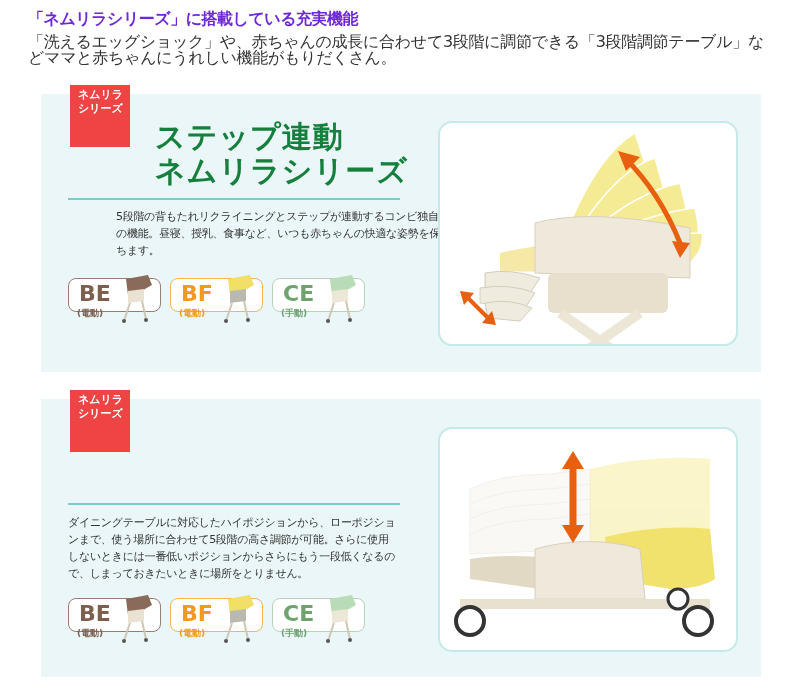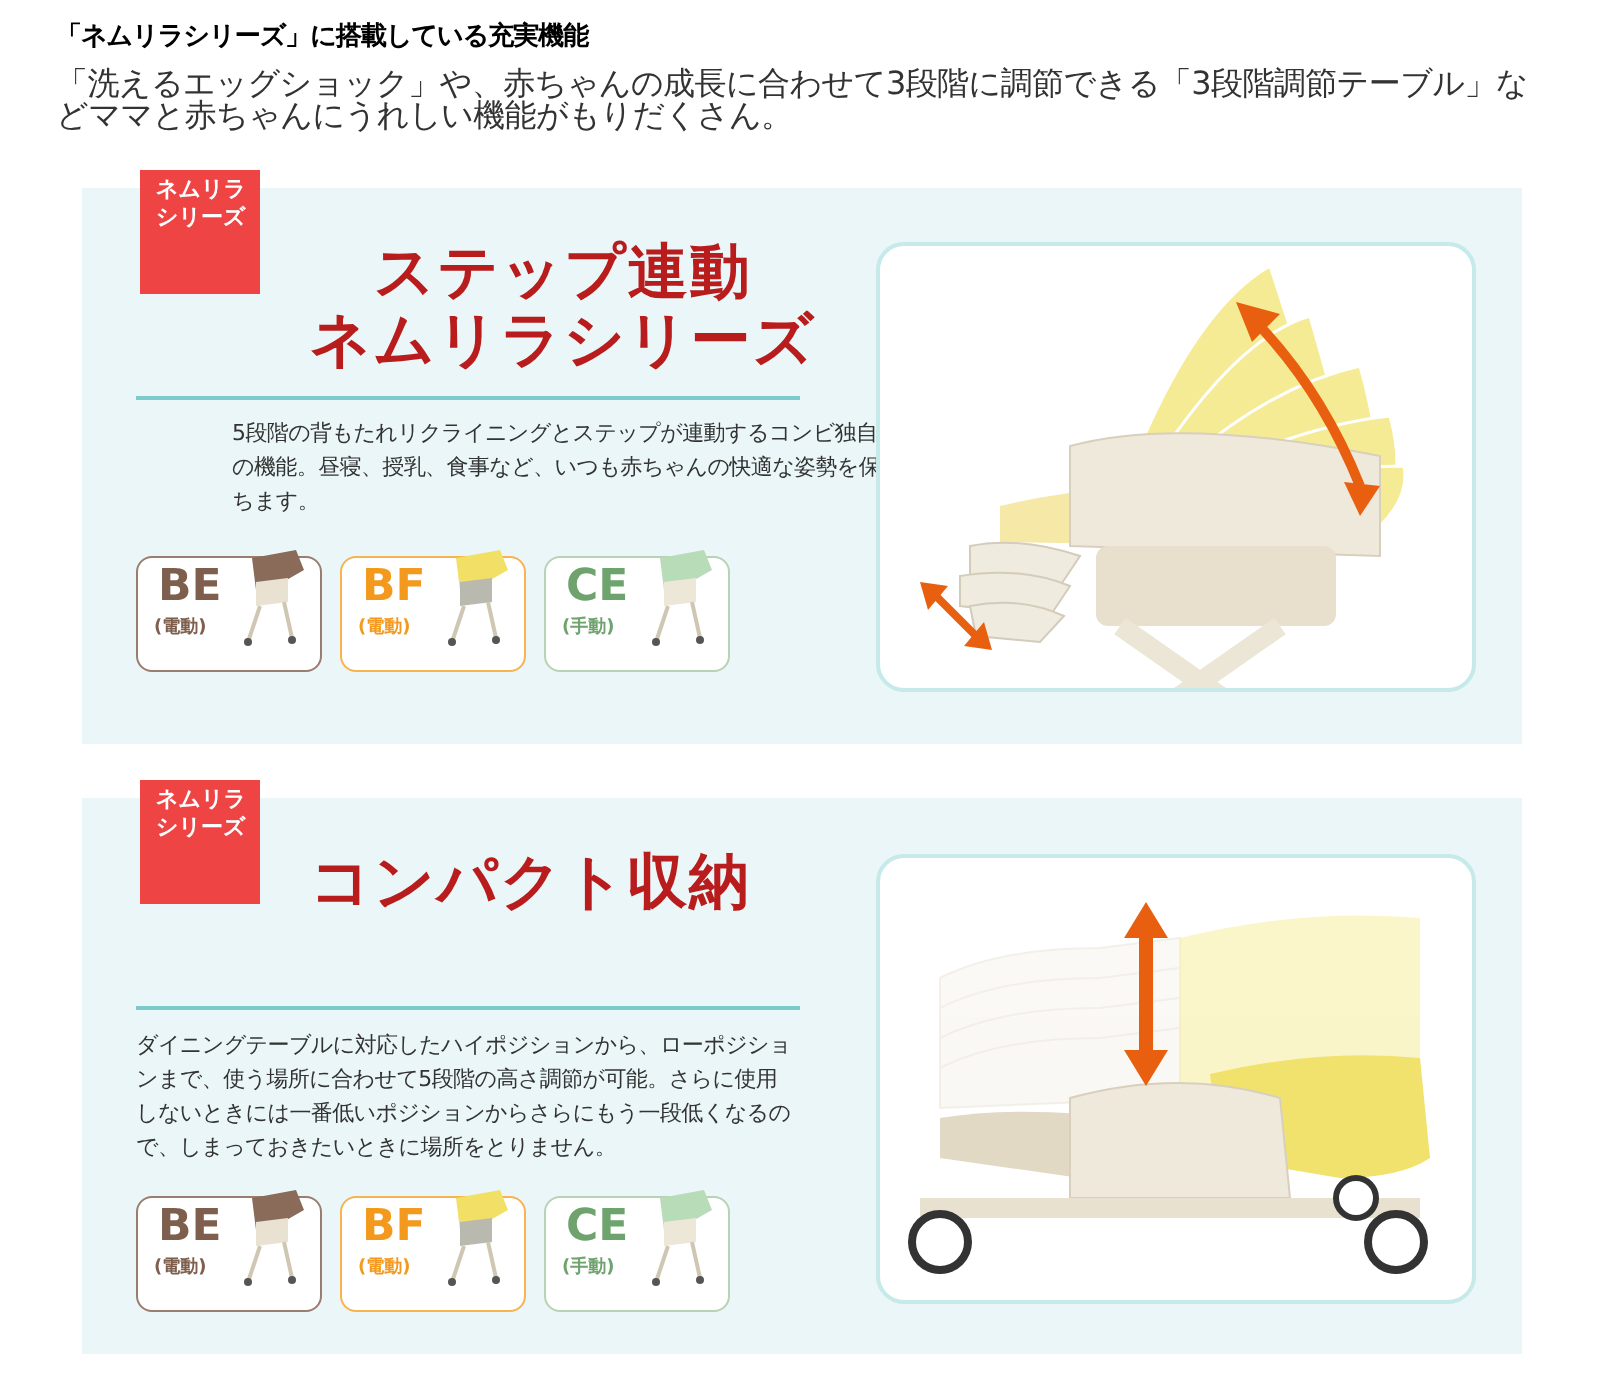--- a/index.html
+++ b/index.html
@@ -1,43 +1,43 @@
 <!DOCTYPE html>
 <html><head>
 <meta charset="utf-8">
 <style>
   html,body{margin:0;padding:0;background:#fff;}
   body{width:808px;height:690px;position:relative;overflow:hidden;font-family:"DejaVu Sans","Liberation Sans",sans-serif;color:#333;}
-  .intro-title{position:absolute;left:28px;top:9px;font-size:13px;font-weight:bold;color:#000000;letter-spacing:-0.5px;}
+  .intro-title{position:absolute;left:28px;top:9px;font-size:16px;font-weight:bold;color:#6d28d9;letter-spacing:-0.5px;}
   .intro-text{position:absolute;left:28px;top:34px;width:740px;font-size:16px;line-height:16px;color:#333;letter-spacing:-0.3px;}
 
   .panel{position:absolute;left:41px;width:720px;background:#eaf6f7;}
   .p1{top:94px;height:278px;}
   .p2{top:399px;height:278px;}
 
   .badge{position:absolute;left:70px;width:60px;height:62px;background:#ef4444;color:#fff;font-size:11px;font-weight:bold;line-height:14px;padding:3px 0 0 8px;box-sizing:border-box;}
   .b1{top:85px;}
   .b2{top:390px;}
 
-  .ftitle{position:absolute;left:155px;font-size:30px;font-weight:bold;color:#b91c1c;line-height:34px;letter-spacing:1px;white-space:nowrap;text-align:center;}
+  .ftitle{position:absolute;left:155px;font-size:30px;font-weight:bold;color:#15803d;line-height:34px;letter-spacing:1px;white-space:nowrap;}
   .t1{top:120px;}
   .t2{top:425px;}
 
   .divider{position:absolute;left:68px;width:332px;height:2px;background:#7ccaca;}
   .d1{top:198px;}
   .d2{top:503px;}
 
   .fdesc{position:absolute;left:68px;width:330px;font-size:11px;line-height:17px;color:#333;letter-spacing:-0.3px;}
   .ds1{top:208px;margin-left:48px;}
   .ds2{top:514px;}
 
   .models{position:absolute;left:68px;display:flex;gap:9px;}
   .m1{top:278px;}
   .m2{top:598px;}
-  .model{width:93px;height:58px;box-sizing:border-box;border:1.5px solid;border-radius:8px;background:#fff;position:relative;cursor:pointer;}
+  .model{width:93px;height:34px;box-sizing:border-box;border:1.5px solid;border-radius:8px;background:#fff;position:relative;cursor:pointer;}
   .model .code{position:absolute;left:10px;top:3px;font-size:22px;font-weight:bold;line-height:24px;}
   .model .kind{position:absolute;left:8px;top:28px;font-size:9px;font-weight:bold;}
   .model svg{position:absolute;right:4px;top:-6px;}
   .m-be{border-color:#9a7d6e;color:#7e5f4e;}
   .m-bf{border-color:#f7b350;color:#f39a1e;}
   .m-ce{border-color:#b8d2b6;color:#6fa36e;}
 
   .imgbox{position:absolute;left:438px;width:300px;height:225px;background:#fff;border:2px solid #c6e9ea;border-radius:14px;box-sizing:border-box;overflow:hidden;}
   .ib1{top:121px;}
   .ib2{top:427px;}
@@ -124,21 +124,20 @@
     <polygon points="56,202 42,200 52,188" fill="#e8600f"></polygon>
   </svg>
 </div>
 
 <div class="panel p2"></div>
 <div class="badge b2">
   <div>ネムリラ</div>
   <div>シリーズ</div>
 </div>
 <div class="ftitle t2">
-  <div>コンパクト収納</div>
 </div>
 <div class="divider d2"></div>
 <div class="fdesc ds2">ダイニングテーブルに対応したハイポジションから、ローポジションまで、使う場所に合わせて5段階の高さ調節が可能。さらに使用しないときには一番低いポジションからさらにもう一段低くなるので、しまっておきたいときに場所をとりません。</div>
 <div class="models m2">
   <div class="model m-be">
     <span class="code">BE</span>
     <span class="kind">(電動)</span>
     <svg width="42" height="52" viewBox="0 0 42 52">
         <path d="M12 6 L34 2 L38 12 L24 20 L14 22 Z" fill="#8a6a58"></path>
         <path d="M14 18 L30 16 L30 28 L14 30 Z" fill="#e9e2d2"></path>

